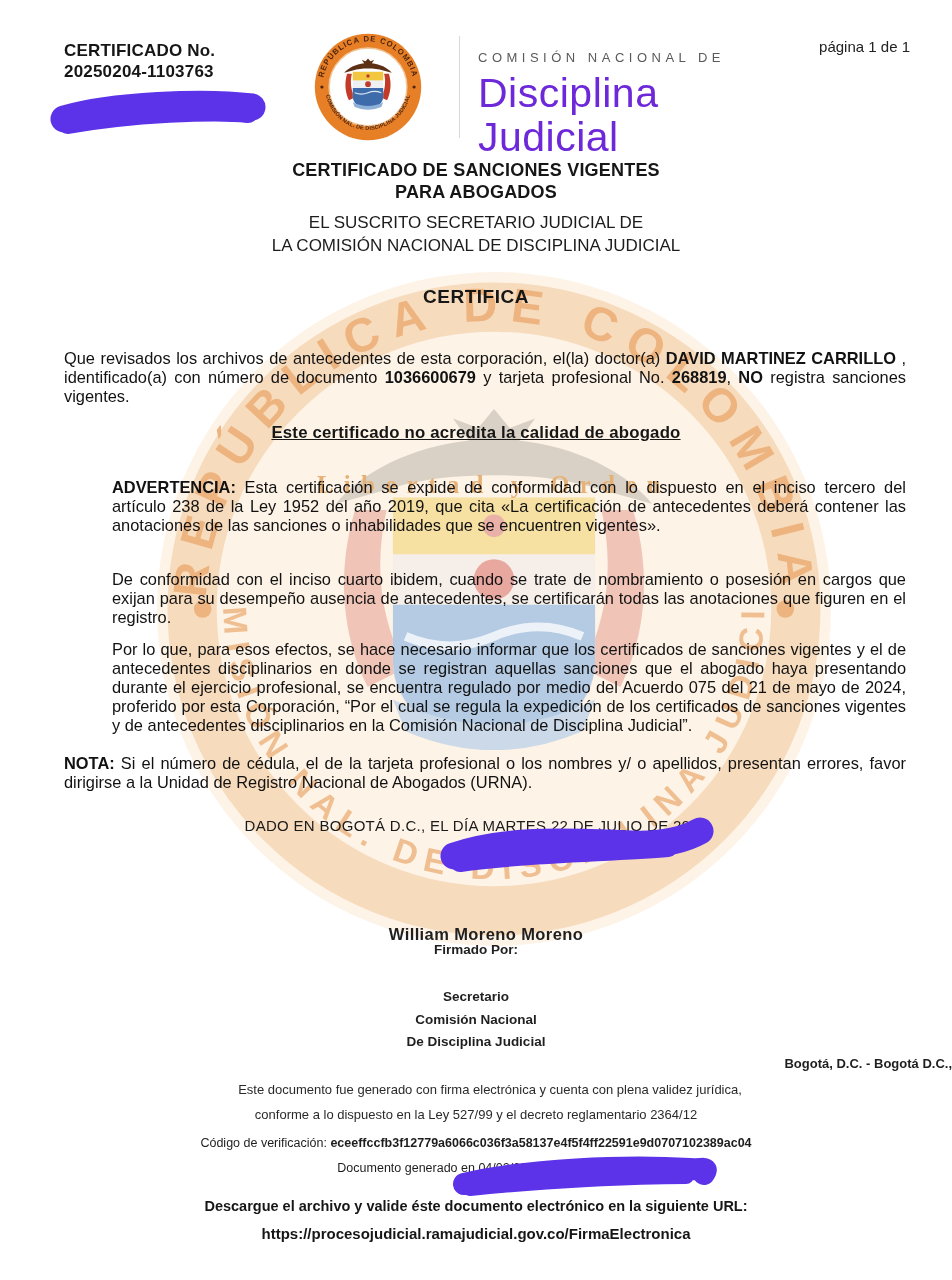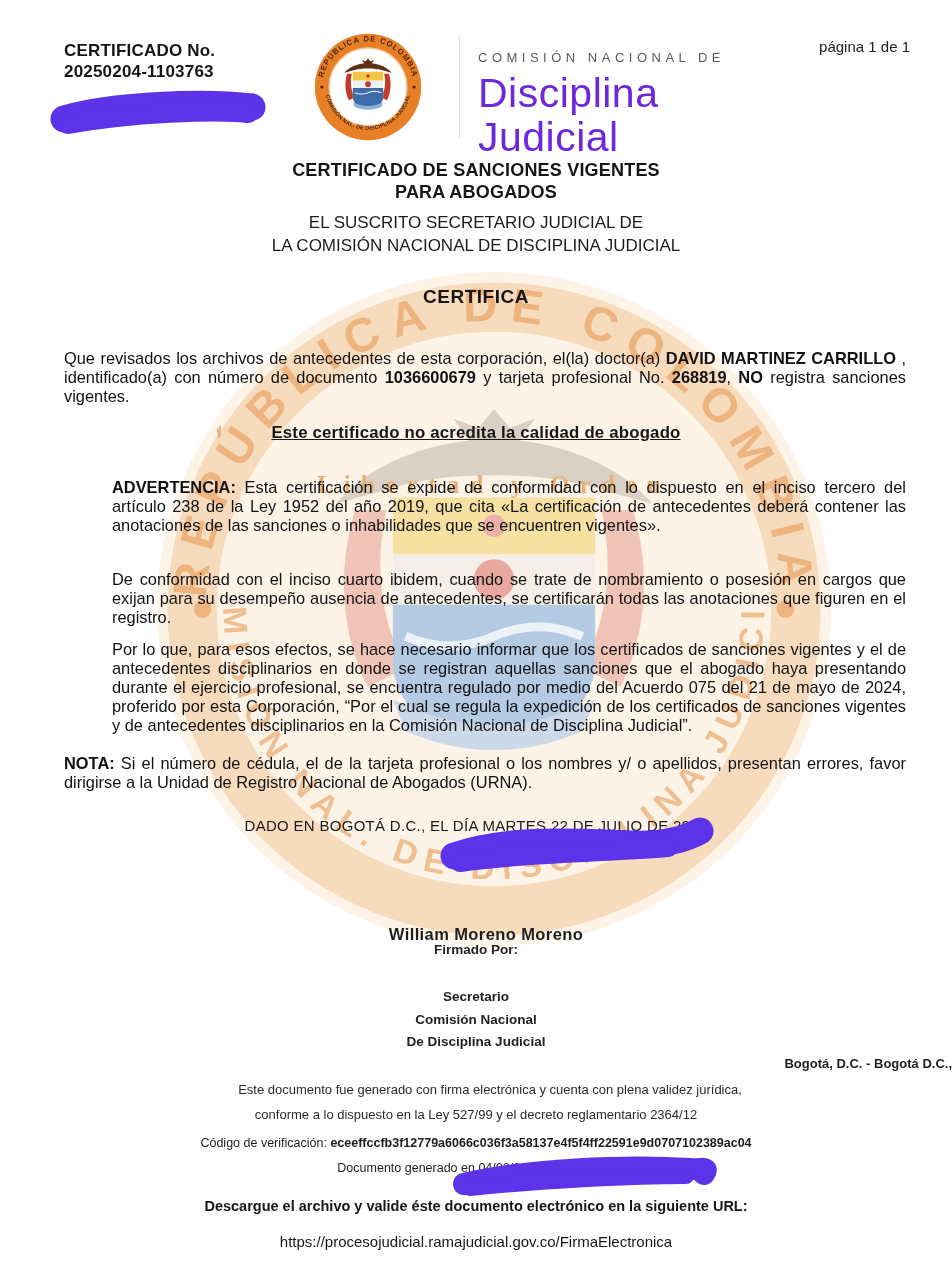--- a/index.html
+++ b/index.html
@@ -44,21 +44,21 @@
   .sig-org1{top:1012px;font-size:13.5px;}
   .sig-org2{top:1034px;font-size:13.5px;}
   .sig-city{top:1056px;font-size:13px;text-align:right;}
   
   .legal1{top:1082px;font-size:13px;color:#2a2a2a;padding-left:28px;}
   .legal2{top:1107px;font-size:13px;color:#2a2a2a;}
   .codigo{top:1136px;font-size:12.5px;color:#1d1d1d;}
   .generado{top:1161px;font-size:12.5px;color:#1d1d1d;}
   .scribble3{left:446px;top:1152px;width:276px;height:48px;}
   .descargue{top:1198px;font-size:14.5px;font-weight:bold;}
-  .url{top:1225px;font-size:15px;font-weight:normal;margin-top:8px;}
+  .url{top:1225px;font-size:15px;font-weight:bold;}
   svg{display:block;}
 </style>
 </head>
 <body>
 
 <div class="page">
 
   <svg class="wm" viewBox="0 0 400 400" aria-hidden="true">
     <circle cx="200" cy="200" r="192" fill="#fdf1e3"></circle>
     <circle cx="200" cy="200" r="172" fill="none" stroke="#f6d5b2" stroke-width="28"></circle>

